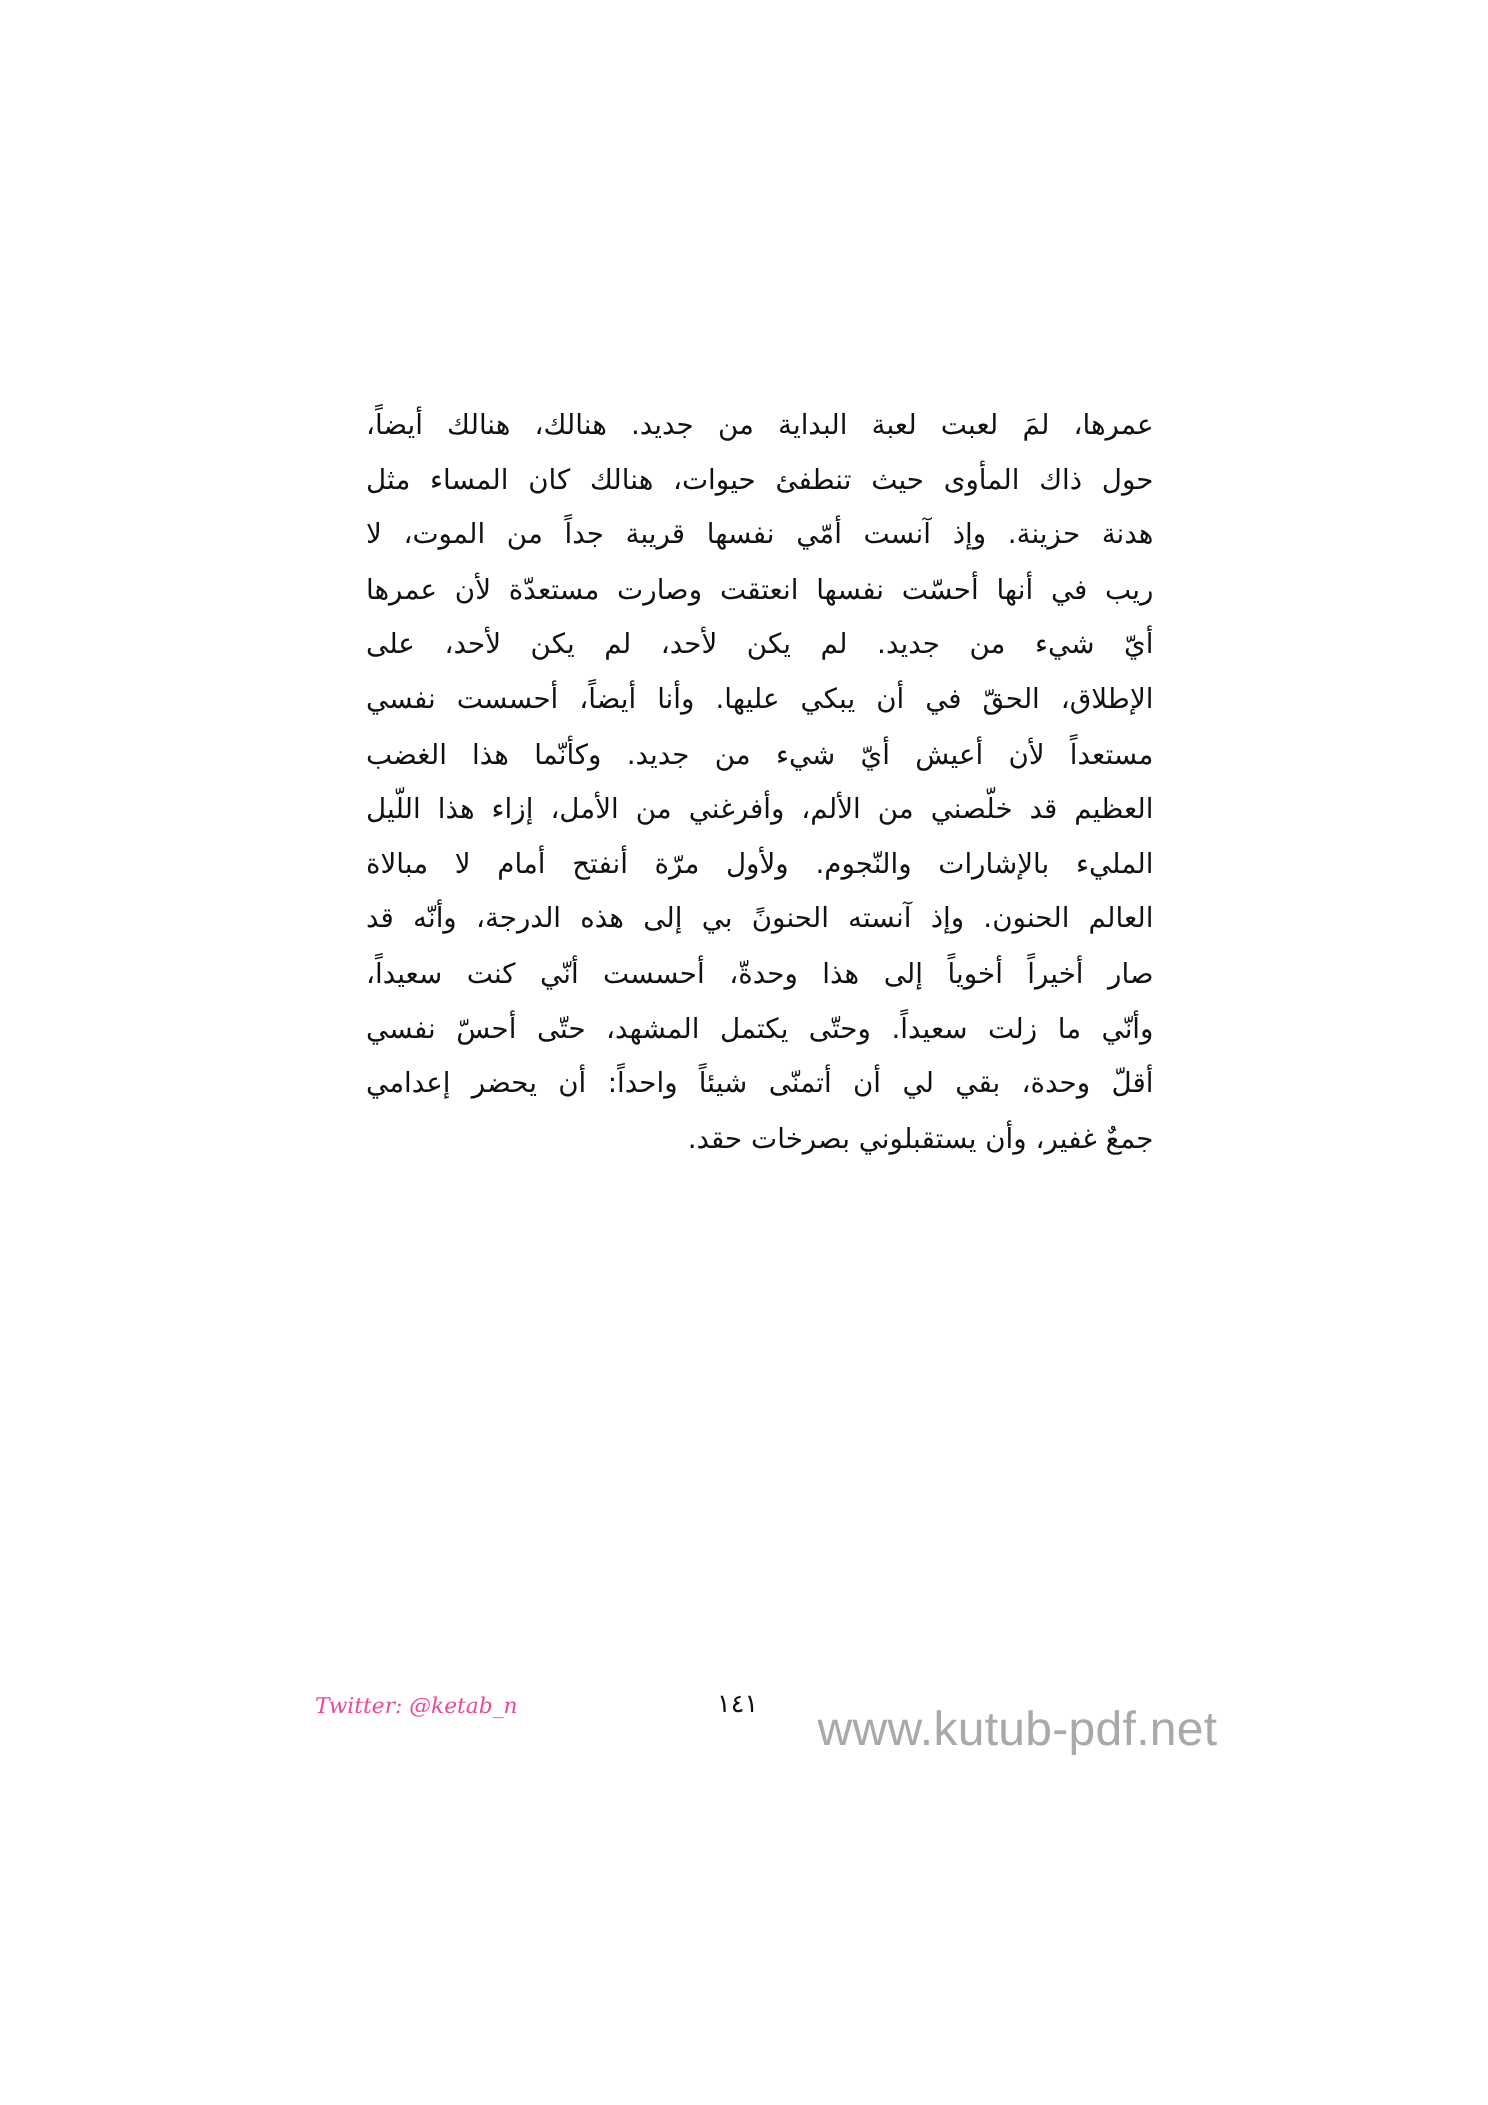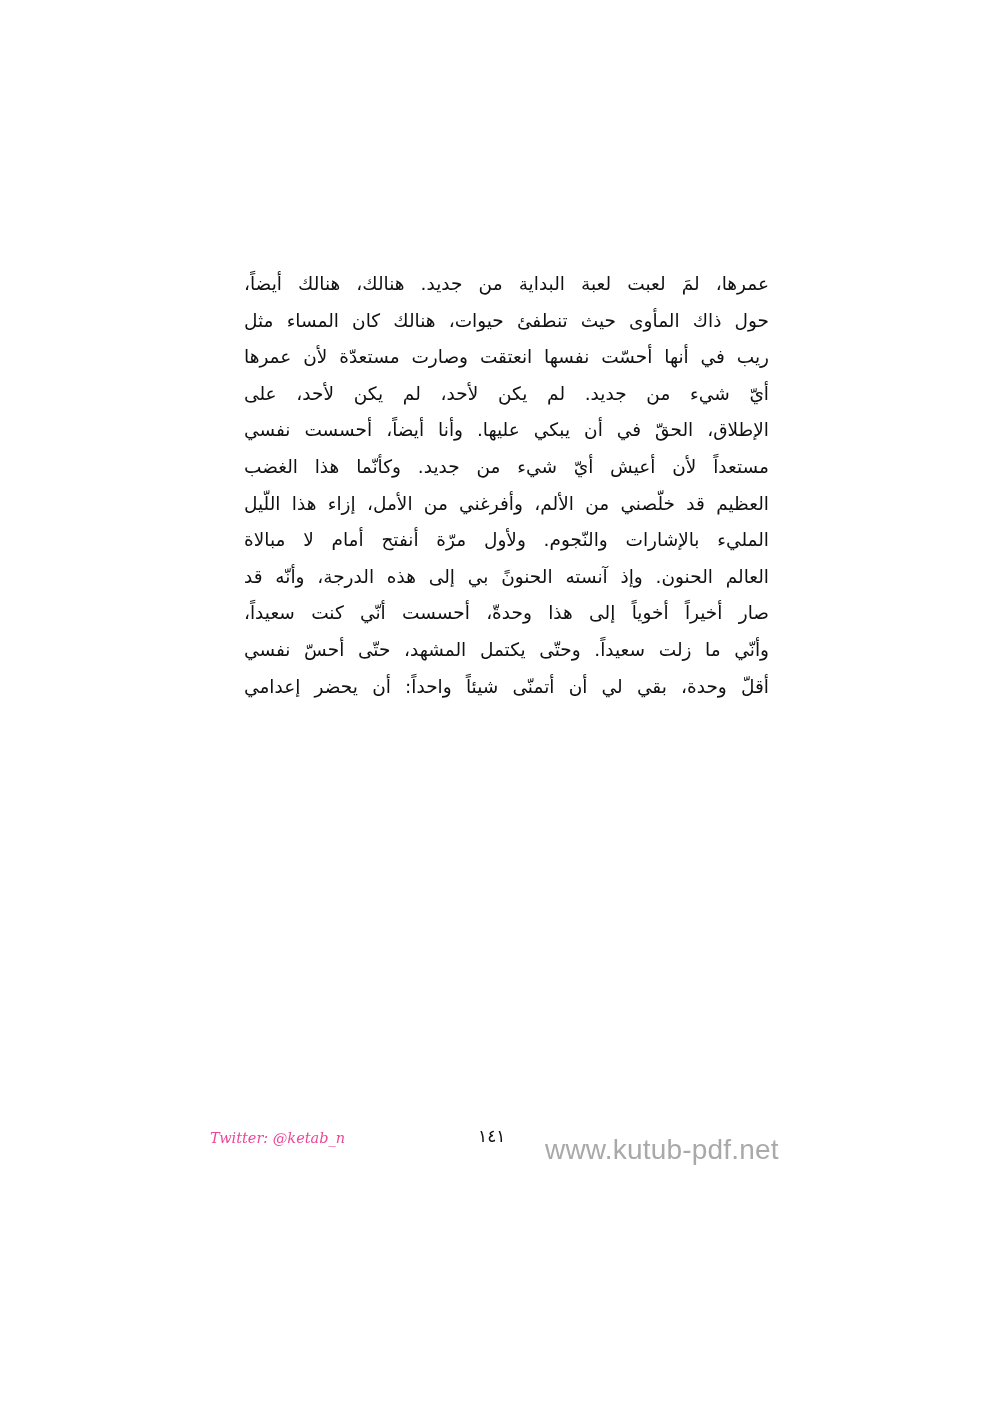--- a/index.html
+++ b/index.html
@@ -60,41 +60,43 @@
       font-family: "DejaVu Sans", "Liberation Sans", sans-serif;
       font-size: 17px;
       color: #111111;
       direction: rtl;
     }
     .footer-website {
       position: absolute;
       left: 545px;
       top: 1134px;
       font-family: "Liberation Sans", "DejaVu Sans", sans-serif;
-      font-size: 28px;
+      font-size: 32px;
       color: #a9a9a9;
       direction: ltr;
       letter-spacing: 0.2px;
     }
   </style>
 </head>
 <body>
 
 <div class="page">
   <div class="body-text">
     <span class="line">عمرها، لمَ لعبت لعبة البداية من جديد. هنالك، هنالك أيضاً،</span>
     <span class="line">حول ذاك المأوى حيث تنطفئ حيوات، هنالك كان المساء مثل</span>
+    <span class="line">هدنة حزينة. وإذ آنست أمّي نفسها قريبة جداً من الموت، لا</span>
     <span class="line">ريب في أنها أحسّت نفسها انعتقت وصارت مستعدّة لأن عمرها</span>
     <span class="line">أيّ شيء من جديد. لم يكن لأحد، لم يكن لأحد، على</span>
     <span class="line">الإطلاق، الحقّ في أن يبكي عليها. وأنا أيضاً، أحسست نفسي</span>
     <span class="line">مستعداً لأن أعيش أيّ شيء من جديد. وكأنّما هذا الغضب</span>
     <span class="line">العظيم قد خلّصني من الألم، وأفرغني من الأمل، إزاء هذا اللّيل</span>
     <span class="line">المليء بالإشارات والنّجوم. ولأول مرّة أنفتح أمام لا مبالاة</span>
     <span class="line">العالم الحنون. وإذ آنسته الحنونً بي إلى هذه الدرجة، وأنّه قد</span>
     <span class="line">صار أخيراً أخوياً إلى هذا وحدةّ، أحسست أنّي كنت سعيداً،</span>
     <span class="line">وأنّي ما زلت سعيداً. وحتّى يكتمل المشهد، حتّى أحسّ نفسي</span>
     <span class="line">أقلّ وحدة، بقي لي أن أتمنّى شيئاً واحداً: أن يحضر إعدامي</span>
+    <span class="line last">جمعٌ غفير، وأن يستقبلوني بصرخات حقد.</span>
   </div>
 
   <div class="footer-twitter">Twitter: @ketab_n</div>
   <div class="footer-page-number">١٤١</div>
   <div class="footer-website">www.kutub-pdf.net</div>
 </div>
 
 </body></html>

